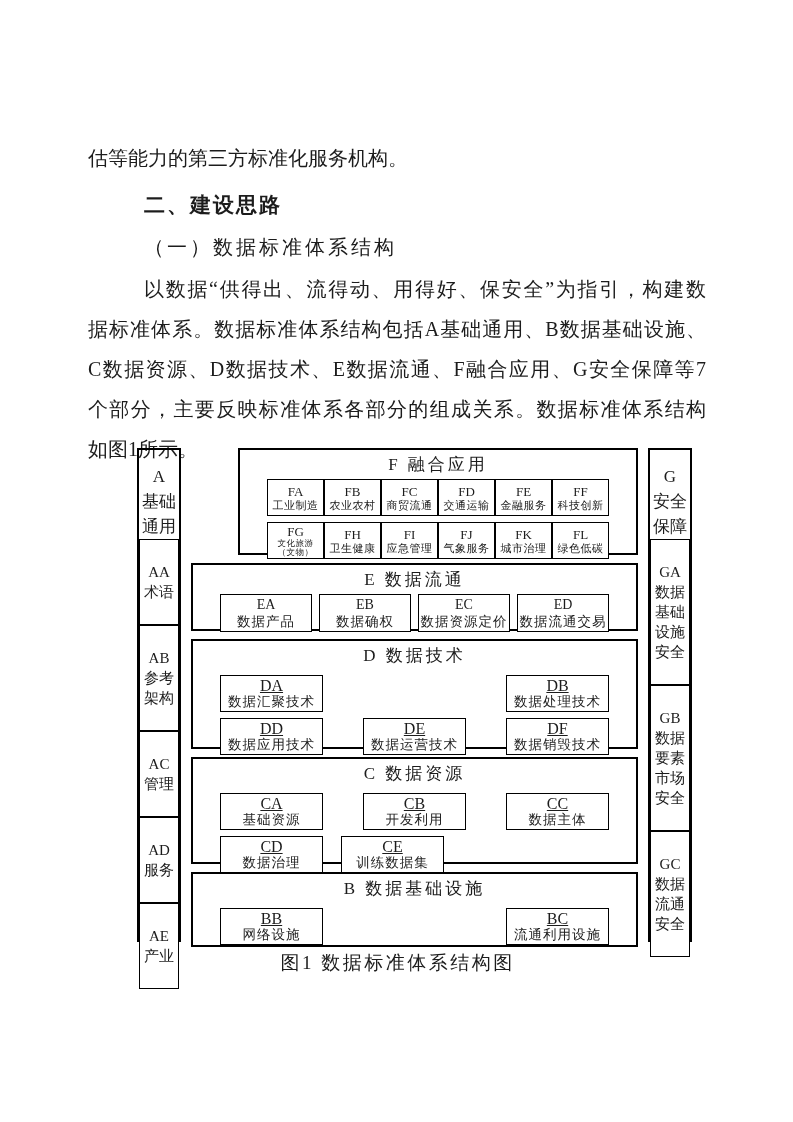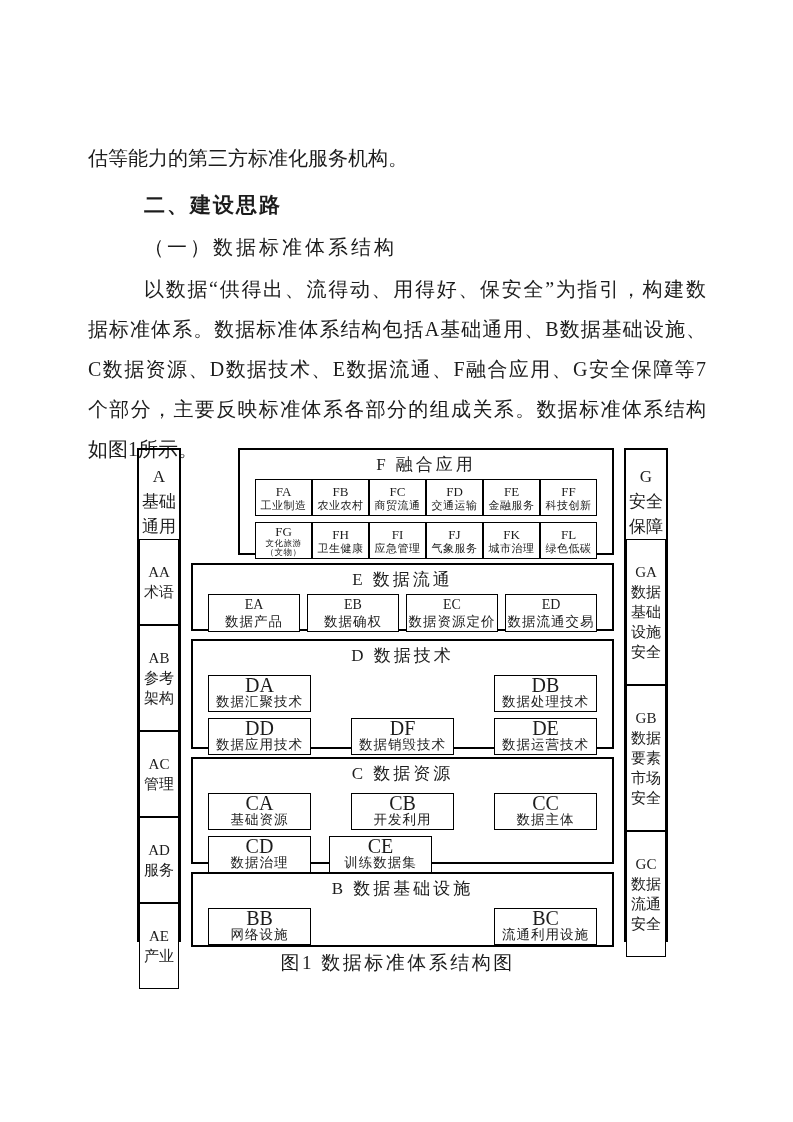--- a/index.html
+++ b/index.html
@@ -57,21 +57,21 @@
   .sec-e { height:68px; }
   .sec-d { height:110px; }
   .sec-c { height:107px; }
   .sec-b { flex:1; }
   .sectitle {
     text-align:center; font-size:17px; letter-spacing:3px;
     line-height:26px; margin-top:2px;
   }
   .brow {
     display:flex; justify-content:space-between;
-    padding:0 15px; margin-top:1px;
+    padding:0 27px; margin-top:1px;
   }
   .brow.gapped { margin-top:6px; }
   .brow.centered { justify-content:flex-start; gap:18px; }
   .nbox {
     border:1.5px solid #000; box-sizing:border-box;
     display:flex; flex-direction:column; align-items:center; justify-content:center;
     text-align:center; background:#fff;
   }
   .nbox .code { display:block; }
   .nbox .nm  { display:block; white-space:pre-line; }
@@ -80,21 +80,21 @@
   .fbox .code { font-size:13px; line-height:15px; }
   .fbox .nm  { font-size:11px; line-height:13px; letter-spacing:0.5px; }
   .fbox.small .nm { font-size:8.5px; line-height:9px; }
   
   .erow { gap:7px; }
   .ebox { flex:1; height:38px; }
   .ebox .code { font-size:14px; line-height:18px; }
   .ebox .nm  { font-size:13.5px; line-height:16px; letter-spacing:1px; }
   
   .mbox { width:103px; height:37px; }
-  .mbox .code { font-size:20px; line-height:17px; }
+  .mbox .code { font-size:16px; line-height:17px;text-decoration:underline; }
   .mbox .nm  { font-size:13.5px; line-height:16px; letter-spacing:1px; }
   
   .caption {
     position:absolute; left:137px; top:950px; width:521px;
     text-align:center; font-size:19px; letter-spacing:2.5px;
   }
 </style>
 </head>
 <body>
 
@@ -222,26 +222,26 @@
               <span class="code">DB</span>
               <span class="nm">数据处理技术</span>
             </div>
         </div>
         <div class="brow gapped">
           <div class="nbox mbox">
               <span class="code">DD</span>
               <span class="nm">数据应用技术</span>
             </div>
           <div class="nbox mbox">
+              <span class="code">DE</span>
+              <span class="nm">数据运营技术</span>
+            </div>
+          <div class="nbox mbox">
               <span class="code">DF</span>
               <span class="nm">数据销毁技术</span>
-            </div>
-          <div class="nbox mbox">
-              <span class="code">DE</span>
-              <span class="nm">数据运营技术</span>
             </div>
         </div>
       </div>
 
       <div class="section sec-c">
         <div class="sectitle">C 数据资源</div>
         <div class="brow gapped">
           <div class="nbox mbox">
               <span class="code">CA</span>
               <span class="nm">基础资源</span>

